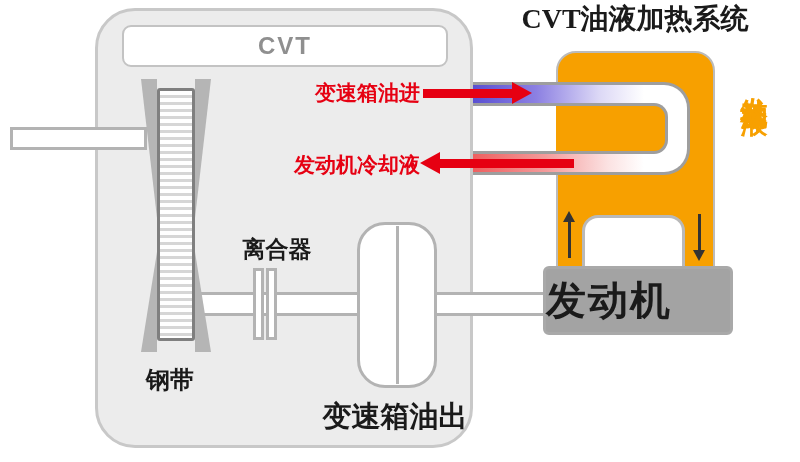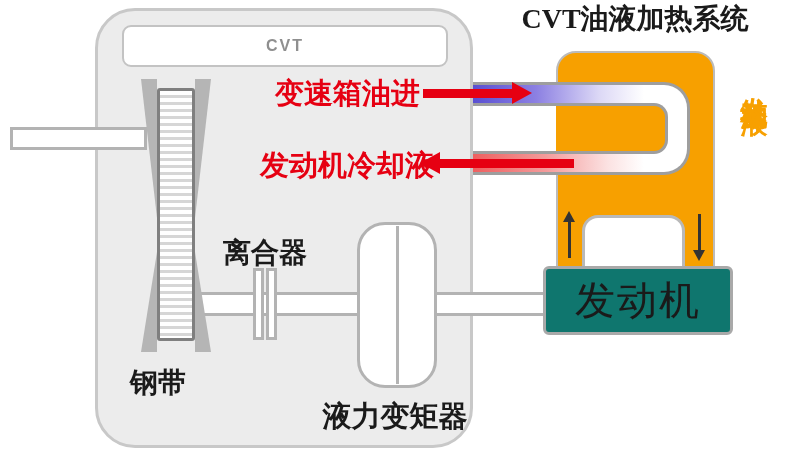--- a/index.html
+++ b/index.html
@@ -6,21 +6,21 @@
   .stage{
     position:relative;width:800px;height:462px;background:#ffffff;overflow:hidden;
     font-family:"Liberation Sans","DejaVu Sans",sans-serif;
   }
   .abs{position:absolute;box-sizing:border-box;}
 
   
   .cvt-box{left:95px;top:8px;width:378px;height:440px;background:#ECECEC;
     border:3px solid #C8C8C8;border-radius:40px;}
   .cvt-label-box{left:122px;top:25px;width:326px;height:42px;background:#FFFFFF;
-    border:2px solid #C3C3C3;border-radius:9px;color:#8F8F8F;font-size:16px;font-weight:bold;
+    border:2px solid #C3C3C3;border-radius:9px;color:#8F8F8F;font-size:24px;font-weight:bold;
     text-align:center;line-height:38px;letter-spacing:2px;}
 
   
   .input-shaft{left:10px;top:127px;width:137px;height:23px;background:#FFFFFF;border:3px solid #B3B3B3;}
   .main-shaft{left:190px;top:292px;width:358px;height:24px;background:#FFFFFF;border:3px solid #B3B3B3;}
 
   
   .belt{left:157px;top:88px;width:38px;height:253px;border:3px solid #7F7F7F;border-radius:3px;
     background:repeating-linear-gradient(180deg,#FFFFFF 0 4px,#D6D6D6 4px 7px);}
   .cone{background:#B5B5B5;}
@@ -52,40 +52,40 @@
 
   
   .c-arrow-line{width:3px;background:#333333;}
   .c-up-line{left:568px;top:221px;height:37px;}
   .c-down-line{left:698px;top:214px;height:37px;}
   .c-head{width:0;height:0;border-left:6px solid transparent;border-right:6px solid transparent;}
   .c-up-head{left:563px;top:211px;border-bottom:11px solid #333333;}
   .c-down-head{left:693px;top:250px;border-top:11px solid #333333;}
 
   
-  .engine{left:543px;top:266px;width:190px;height:69px;background:#0f766e;
-    border:3px solid #A9A9A9;border-radius:6px;color:#1A1A1A;font-size:40px;font-weight:400;
-    text-align:center;line-height:63px;letter-spacing:2px;}
+  .engine{left:543px;top:266px;width:190px;height:69px;background:#a3a3a3;
+    border:3px solid #A9A9A9;border-radius:6px;color:#1A1A1A;font-size:40px;font-weight:700;
+    text-align:left;line-height:63px;letter-spacing:2px;}
 
   
   .r-shaft{height:9px;background:#E60012;}
   .in-shaft{left:423px;top:89px;width:90px;}
   .out-shaft{left:439px;top:159px;width:135px;}
   .r-head{width:0;height:0;border-top:11px solid transparent;border-bottom:11px solid transparent;}
   .in-head{left:512px;top:82px;border-left:20px solid #E60012;}
   .out-head{left:420px;top:152px;border-right:20px solid #E60012;}
 
   
   .lbl{color:#1A1A1A;font-weight:900;text-align:center;white-space:nowrap;font-family:Liberation Serif, serif;}
   .title{left:505px;top:4px;width:260px;font-size:28px;line-height:30px;}
-  .red-lbl{color:#E60012;font-weight:900;font-size:29px;line-height:28px;text-align:right;white-space:nowrap;}
+  .red-lbl{color:#E60012;font-weight:900;font-size:21px;line-height:28px;text-align:right;white-space:nowrap;}
   .oil-in-lbl{left:260px;top:79px;width:160px;}
   .oil-out-lbl{left:260px;top:151px;width:160px;}
-  .clutch-lbl{left:220px;top:234px;width:90px;font-size:28px;}
-  .belt-lbl{left:118px;top:364px;width:80px;font-size:28px;}
+  .clutch-lbl{left:232px;top:234px;width:90px;font-size:23px;}
+  .belt-lbl{left:130px;top:364px;width:80px;font-size:24px;}
   .tc-lbl{left:315px;top:397px;width:160px;font-size:29px;}
   .coolant-lbl{left:738px;top:76px;width:32px;height:190px;color:#F7A000;font-weight:900;font-size:27px;
     writing-mode:vertical-rl;text-orientation:upright;letter-spacing:2px;line-height:32px;}
 </style>
 </head>
 <body>
 
 <div class="stage">
 
   <div class="abs cvt-box"></div>
@@ -123,16 +123,16 @@
   <div class="abs r-shaft in-shaft"></div>
   <div class="abs r-head in-head"></div>
   <div class="abs r-shaft out-shaft"></div>
   <div class="abs r-head out-head"></div>
 
   <div class="abs lbl title">CVT油液加热系统</div>
   <div class="abs red-lbl oil-in-lbl">变速箱油进</div>
   <div class="abs red-lbl oil-out-lbl">发动机冷却液</div>
   <div class="abs lbl clutch-lbl">离合器</div>
   <div class="abs lbl belt-lbl">钢带</div>
-  <div class="abs lbl tc-lbl">液力变矩器</div>
+  <div class="abs lbl tc-lbl">变速箱油出</div>
   <div class="abs coolant-lbl">发动机冷却液</div>
 
 </div>
 
 </body></html>

